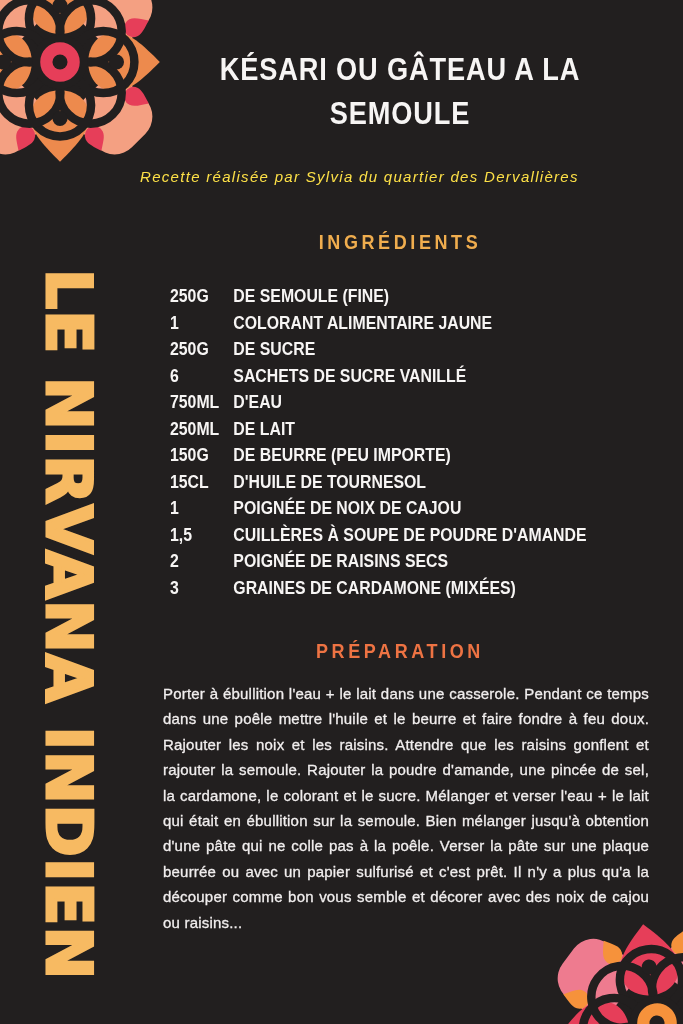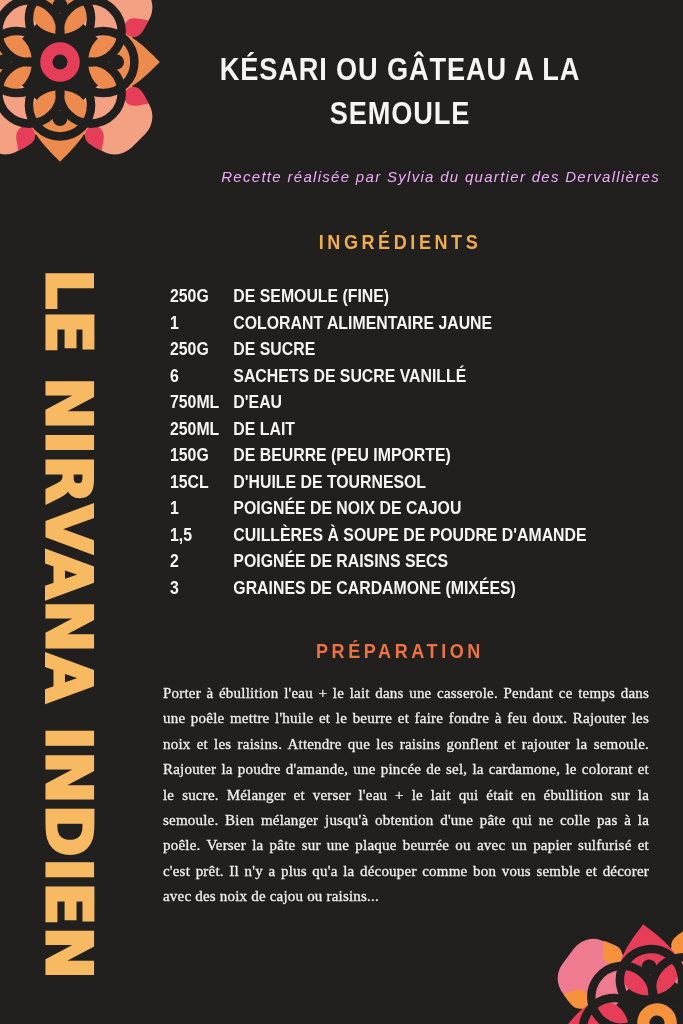--- a/index.html
+++ b/index.html
@@ -56,22 +56,22 @@
     font-weight: bold;
     font-size: 32px;
     line-height: 44px;
     letter-spacing: 1px;
     transform: scaleX(0.85);
     transform-origin: 50% 0;
   }
   .subtitle {
     position: absolute;
     left: 140px; top: 168px; width: 520px;
-    text-align: right;
-    color: #f0abfc;
+    text-align: left;
+    color: #fde047;
     font-style: italic;
     font-size: 15px;
     letter-spacing: 1.3px;
   }
 
   
   .section-heading {
     position: absolute;
     left: 140px; width: 520px;
     text-align: center;
@@ -103,21 +103,20 @@
 
   
   #preparation-text {
     position: absolute;
     left: 163px; top: 681px; width: 486px;
     text-align: justify;
     color: #F1EEEE;
     font-size: 15px;
     line-height: 25.4px;
     letter-spacing: 0.2px;
-    font-family: Liberation Serif, serif;
     -webkit-text-stroke: 0.3px #F1EEEE;
   }
 </style>
 </head>
 <body>
 
 <svg id="flower-tl" class="flower" viewBox="-120 -120 240 240" width="226" height="226" aria-hidden="true">
   <defs>
     <path id="petalCard" d="M0,-106 C-20,-86 -33,-72 -31,-55 C-29,-39 -16,-30 0,-30 C16,-30 29,-39 31,-55 C33,-72 20,-86 0,-106 Z"></path>
     <rect id="petalDiag" x="-36" y="-118" width="72" height="72" rx="26"></rect>

